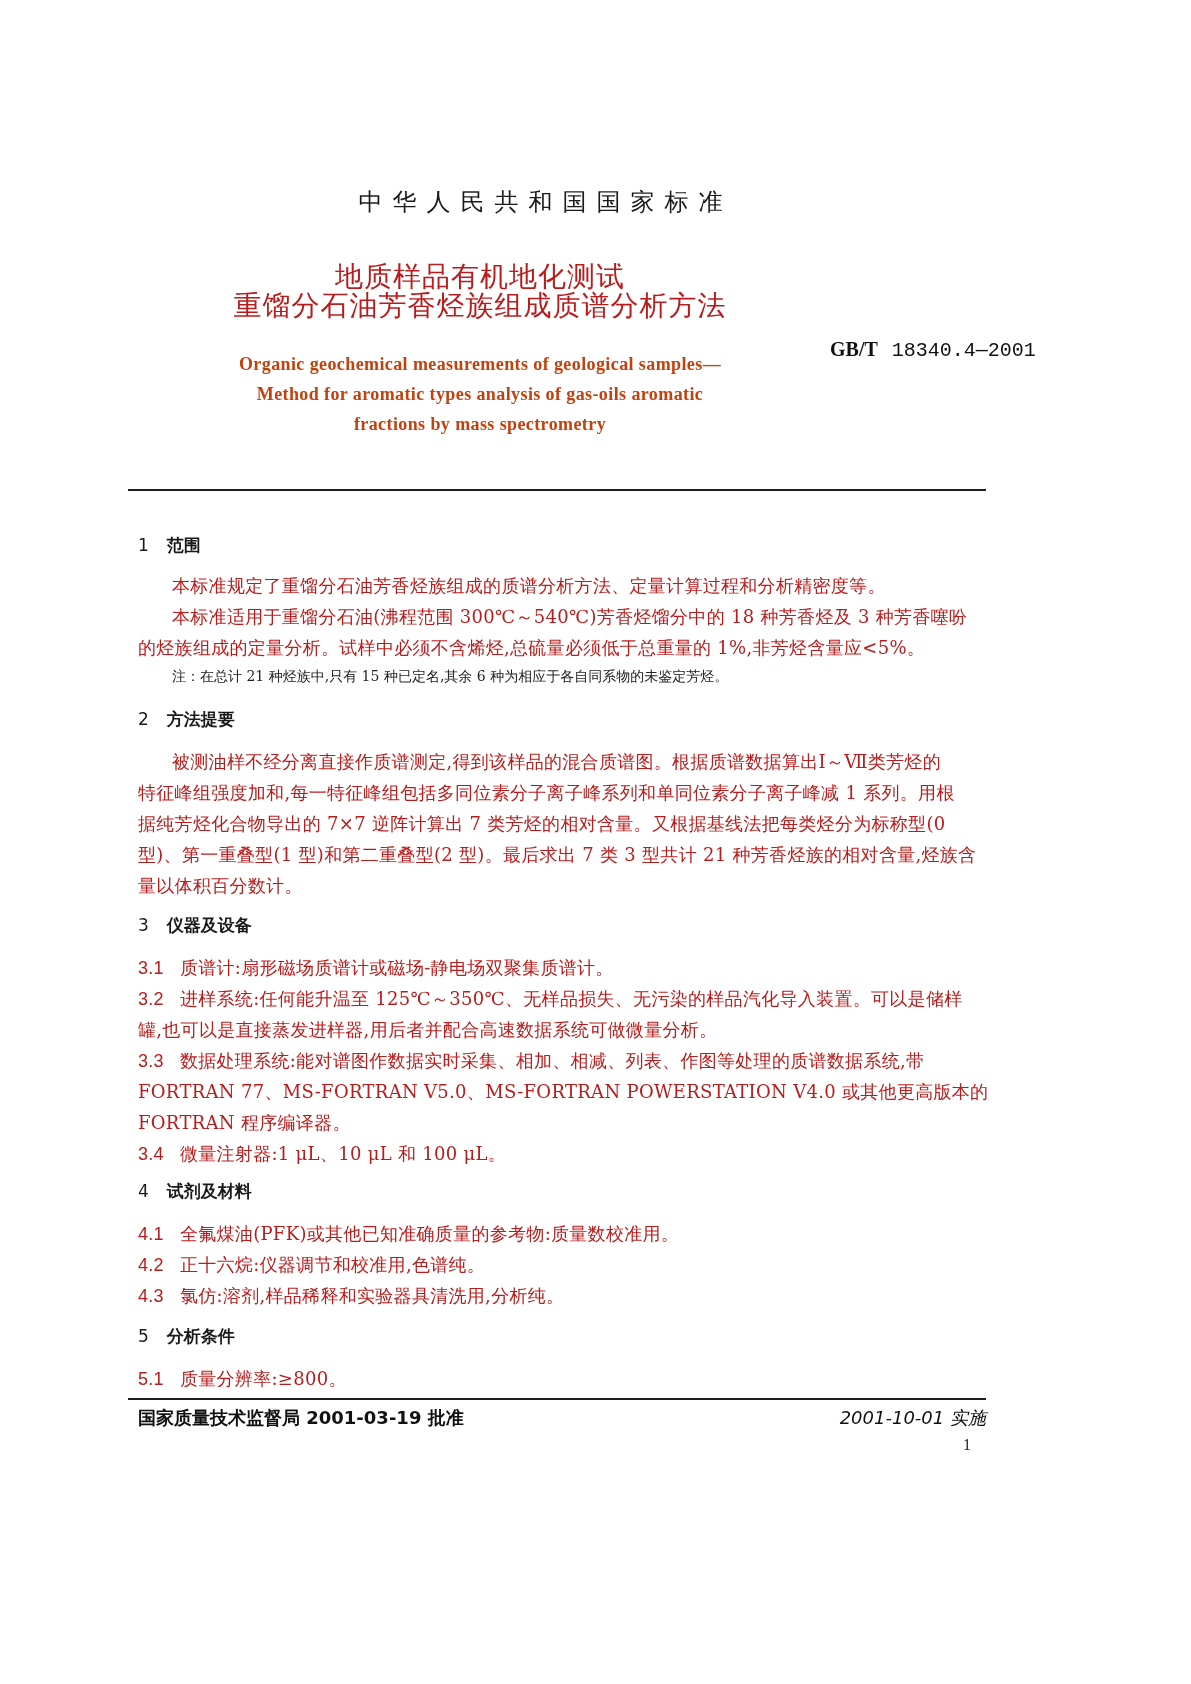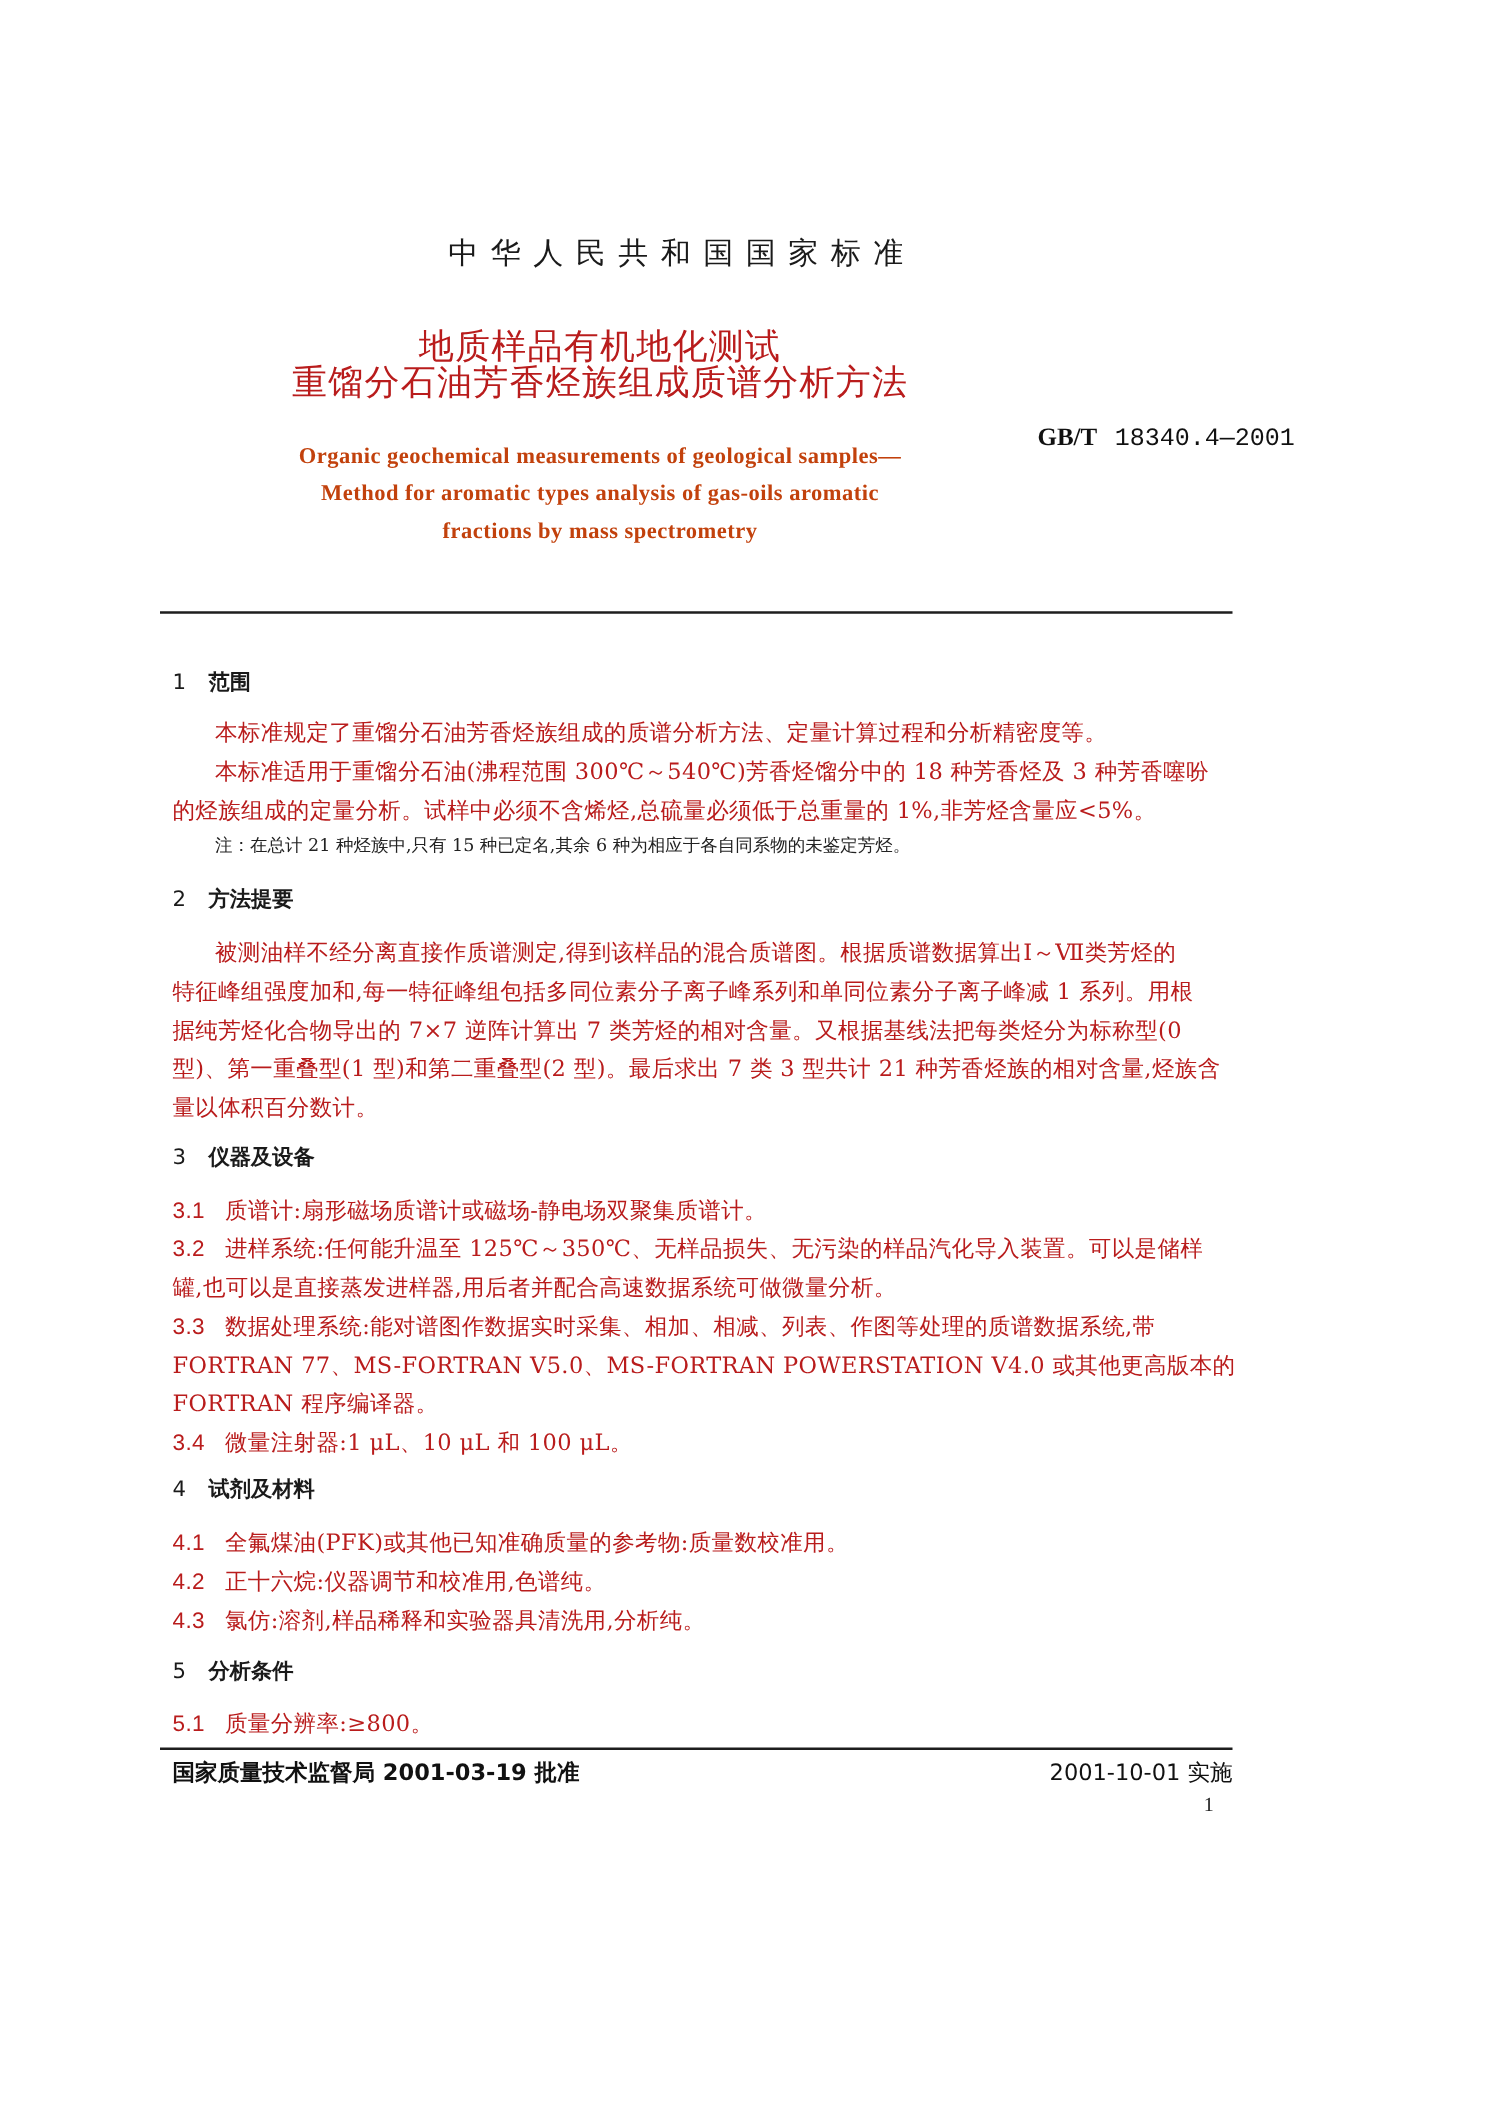--- a/index.html
+++ b/index.html
@@ -129,14 +129,14 @@
 
 <div class="abs section-h" style="top:1325px;">
   <span class="sn">5</span><span>分析条件</span>
 </div>
 <div class="abs line" style="top:1367px;">
   <span class="clause-no">5.1</span><span>质量分辨率:≥800。</span>
 </div>
 
 <div class="abs rule" style="left:128px; width:858px; top:1398px; height:2px;"></div>
 <div class="abs footer-left" style="top:1406px;">国家质量技术监督局 2001-03-19 批准</div>
-<div class="abs footer-right" style="top:1406px; right:205px;">2001-10-01 实施</div>
+<div class="abs footer-right" style="top:1406px; right:205px;font-style:italic;">2001-10-01 实施</div>
 <div class="abs page-no" style="top:1436px; right:220px;">1</div>
 
 </body></html>

